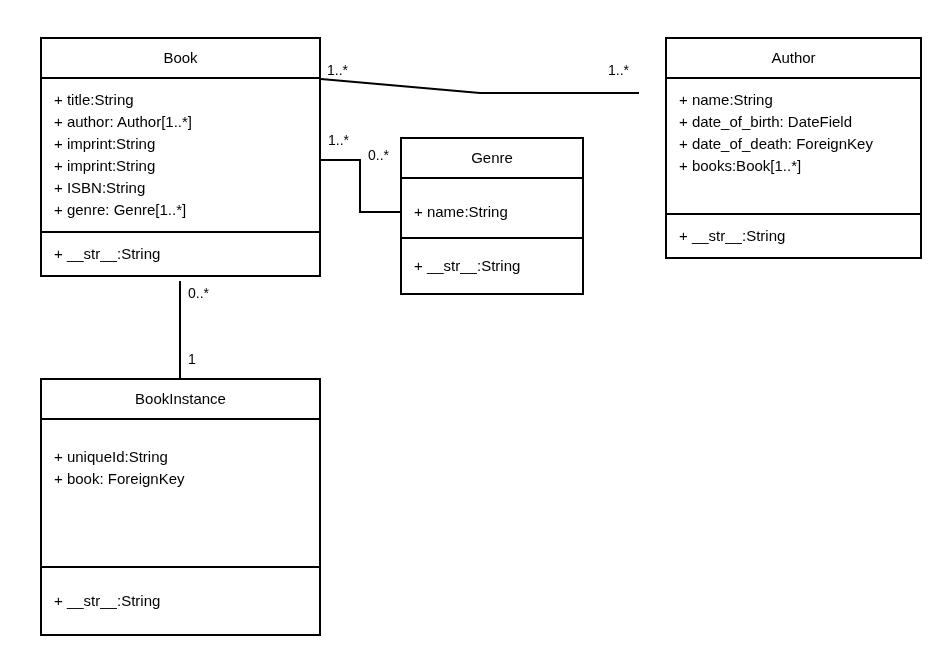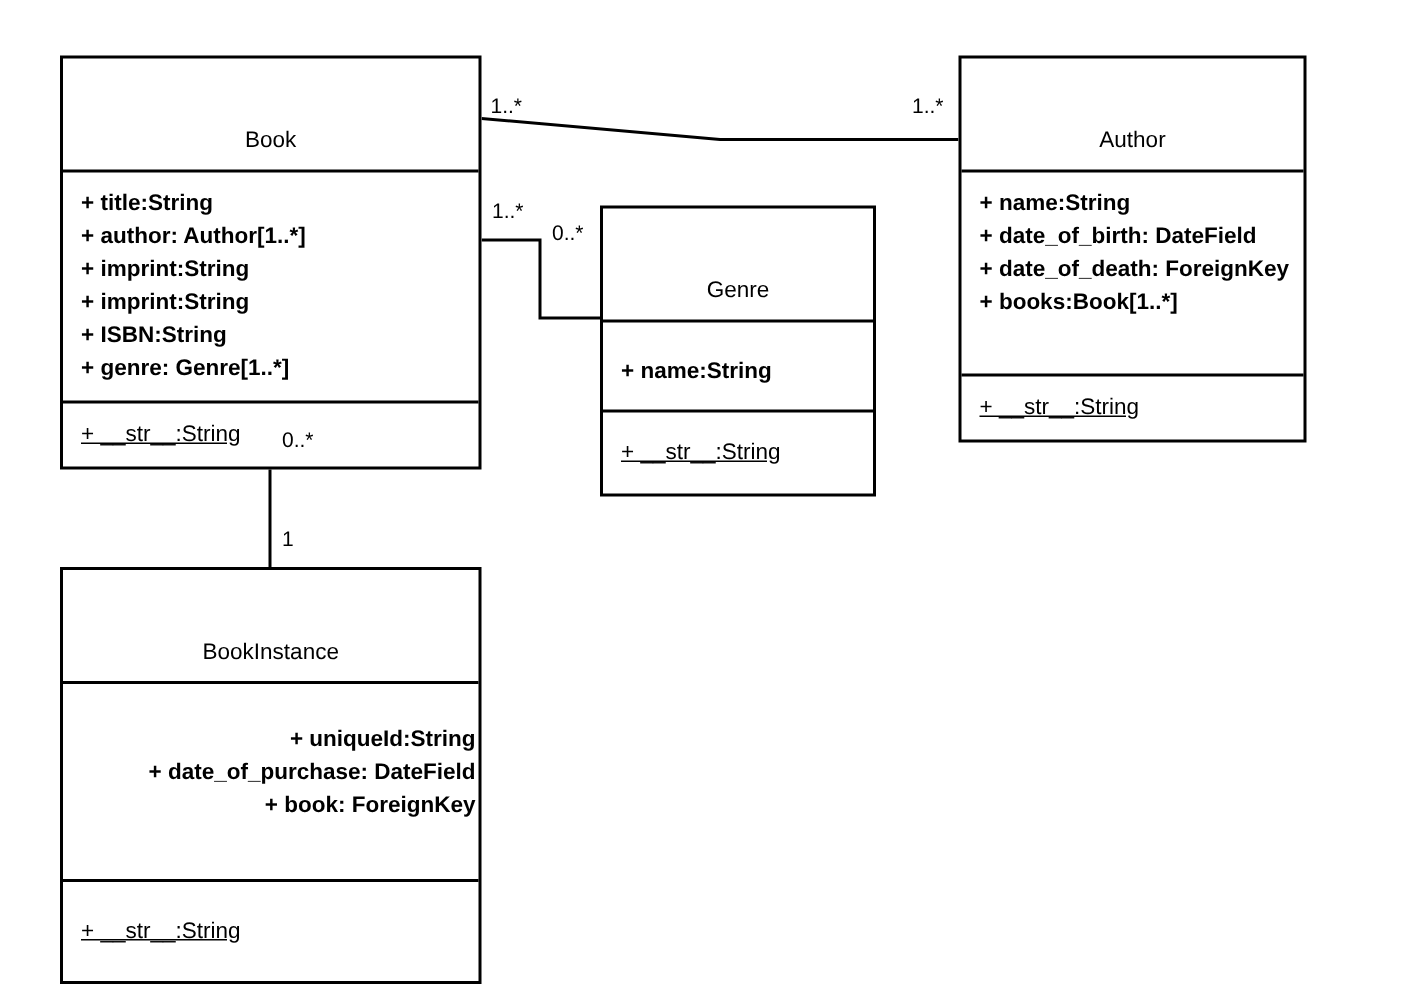--- a/index.html
+++ b/index.html
@@ -28,32 +28,29 @@
     background: #ffffff;
     box-sizing: border-box;
   }
   .class-name {
     text-align: center;
     font-size: 15px;
     line-height: 18px;
     padding: 10px 4px 10px 4px;
     border-bottom: 2px solid #000000;
     box-sizing: border-box;
-    margin-top: 36px;
   }
   .attr-compartment {
-    padding: 10px 2px 10px 0;
+    padding: 10px 16px 10px 0;
     border-bottom: 2px solid #000000;
     box-sizing: border-box;
-    font-weight: bold;
   }
   .method-compartment {
     padding: 10px 0 10px 0;
     box-sizing: border-box;
-    text-decoration: underline;
   }
   .member {
     font-size: 15px;
     line-height: 22px;
     padding-left: 12px;
     white-space: nowrap;
   }
   .mult-label {
     position: absolute;
     font-size: 14px;
@@ -93,21 +90,21 @@
       <div class="member">+ imprint:String</div>
       <div class="member">+ imprint:String</div>
       <div class="member">+ ISBN:String</div>
       <div class="member">+ genre: Genre[1..*]</div>
     </div>
     <div class="method-compartment">
       <div class="member">+ __str__:String</div>
     </div>
   </div>
 
-  <div class="uml-class" style="left:639px; top:37px; width:232px;">
+  <div class="uml-class" style="left:665px; top:37px; width:257px;">
     <div class="class-name">Author</div>
     <div class="attr-compartment" style="height:136px;">
       <div class="member">+ name:String</div>
       <div class="member">+ date_of_birth: DateField</div>
       <div class="member">+ date_of_death: ForeignKey</div>
       <div class="member">+ books:Book[1..*]</div>
     </div>
     <div class="method-compartment">
       <div class="member">+ __str__:String</div>
     </div>
@@ -118,23 +115,22 @@
     <div class="attr-compartment" style="height:60px;">
       <div class="member" style="padding-top:12px;">+ name:String</div>
     </div>
     <div class="method-compartment" style="padding-top:16px; padding-bottom:16px;">
       <div class="member">+ __str__:String</div>
     </div>
   </div>
 
   <div class="uml-class" style="left:40px; top:378px; width:281px;">
     <div class="class-name">BookInstance</div>
-    <div class="attr-compartment" style="height:132px; padding-top:26px;text-align:right;">
+    <div class="attr-compartment" style="height:148px; padding-top:26px;">
       <div class="member">+ uniqueId:String</div>
-      <div class="member">+ date_of_purchase: DateField</div>
       <div class="member">+ book: ForeignKey</div>
     </div>
     <div class="method-compartment" style="padding-top:22px; padding-bottom:22px;">
       <div class="member">+ __str__:String</div>
     </div>
   </div>
 
   <div class="mult-label" style="left:325px; top:62px;">1..*</div>
   <div class="mult-label" style="left:606px; top:62px;">1..*</div>
   <div class="mult-label" style="left:326px; top:132px;">1..*</div>

